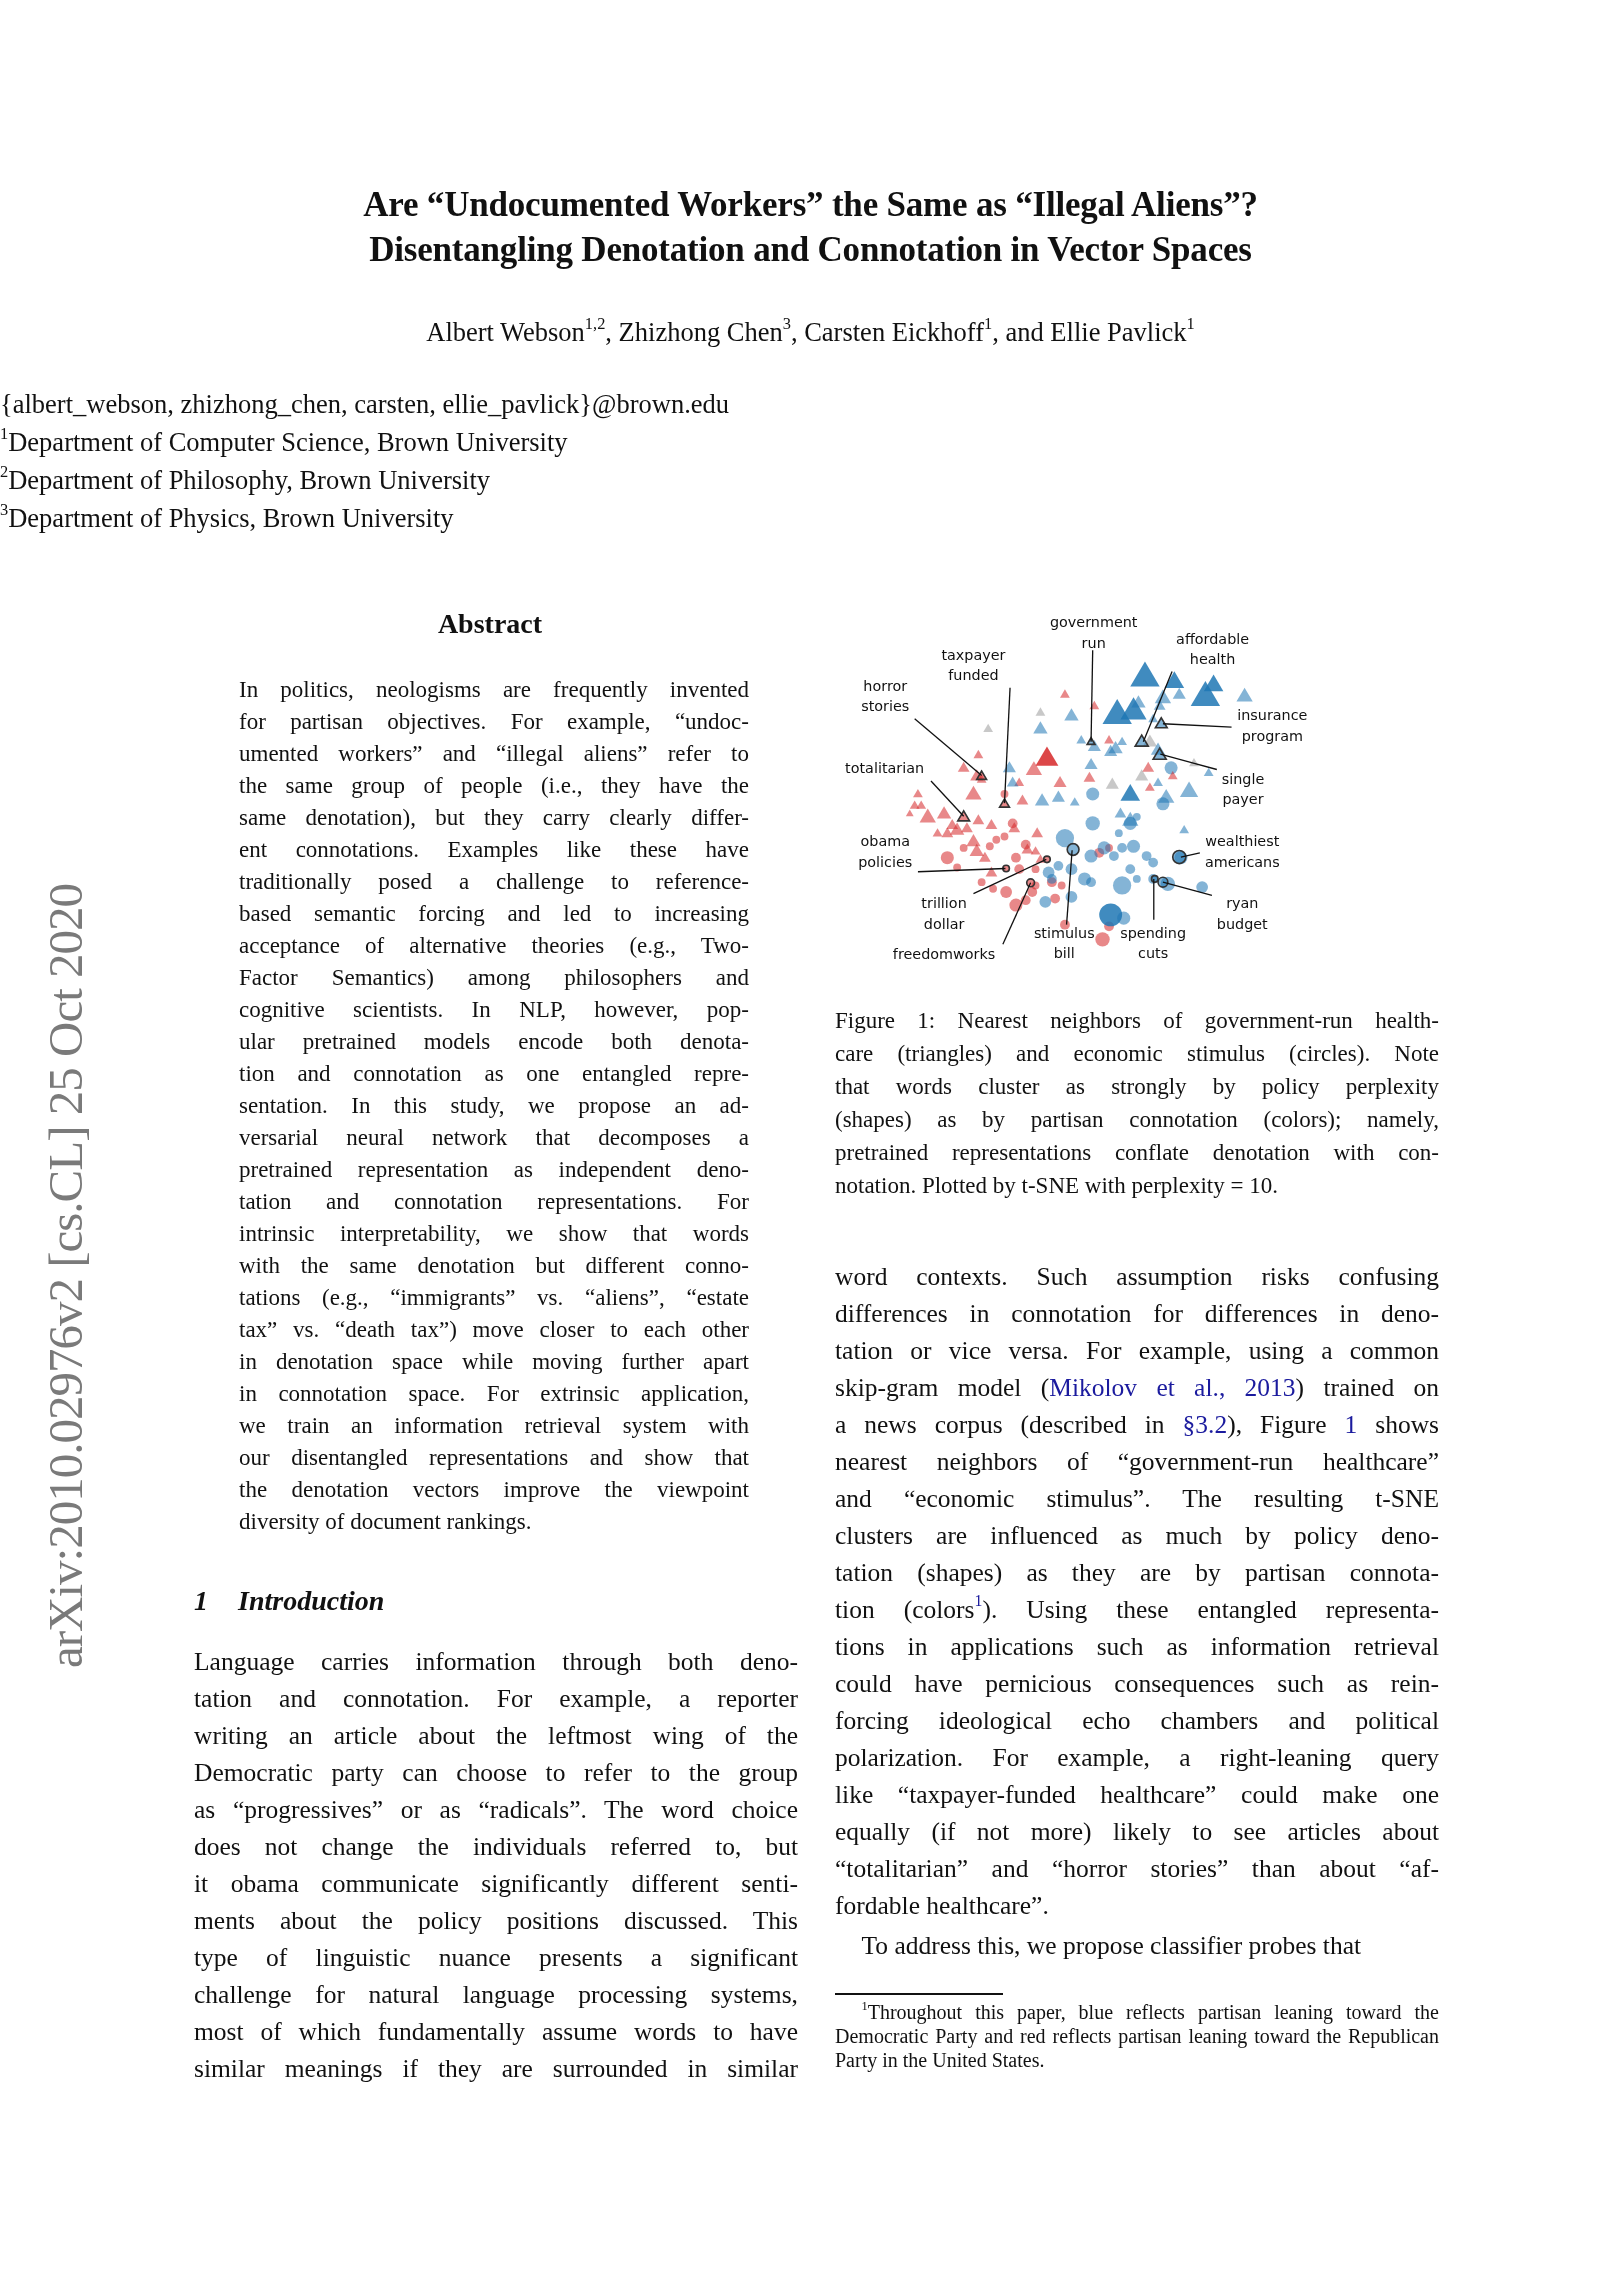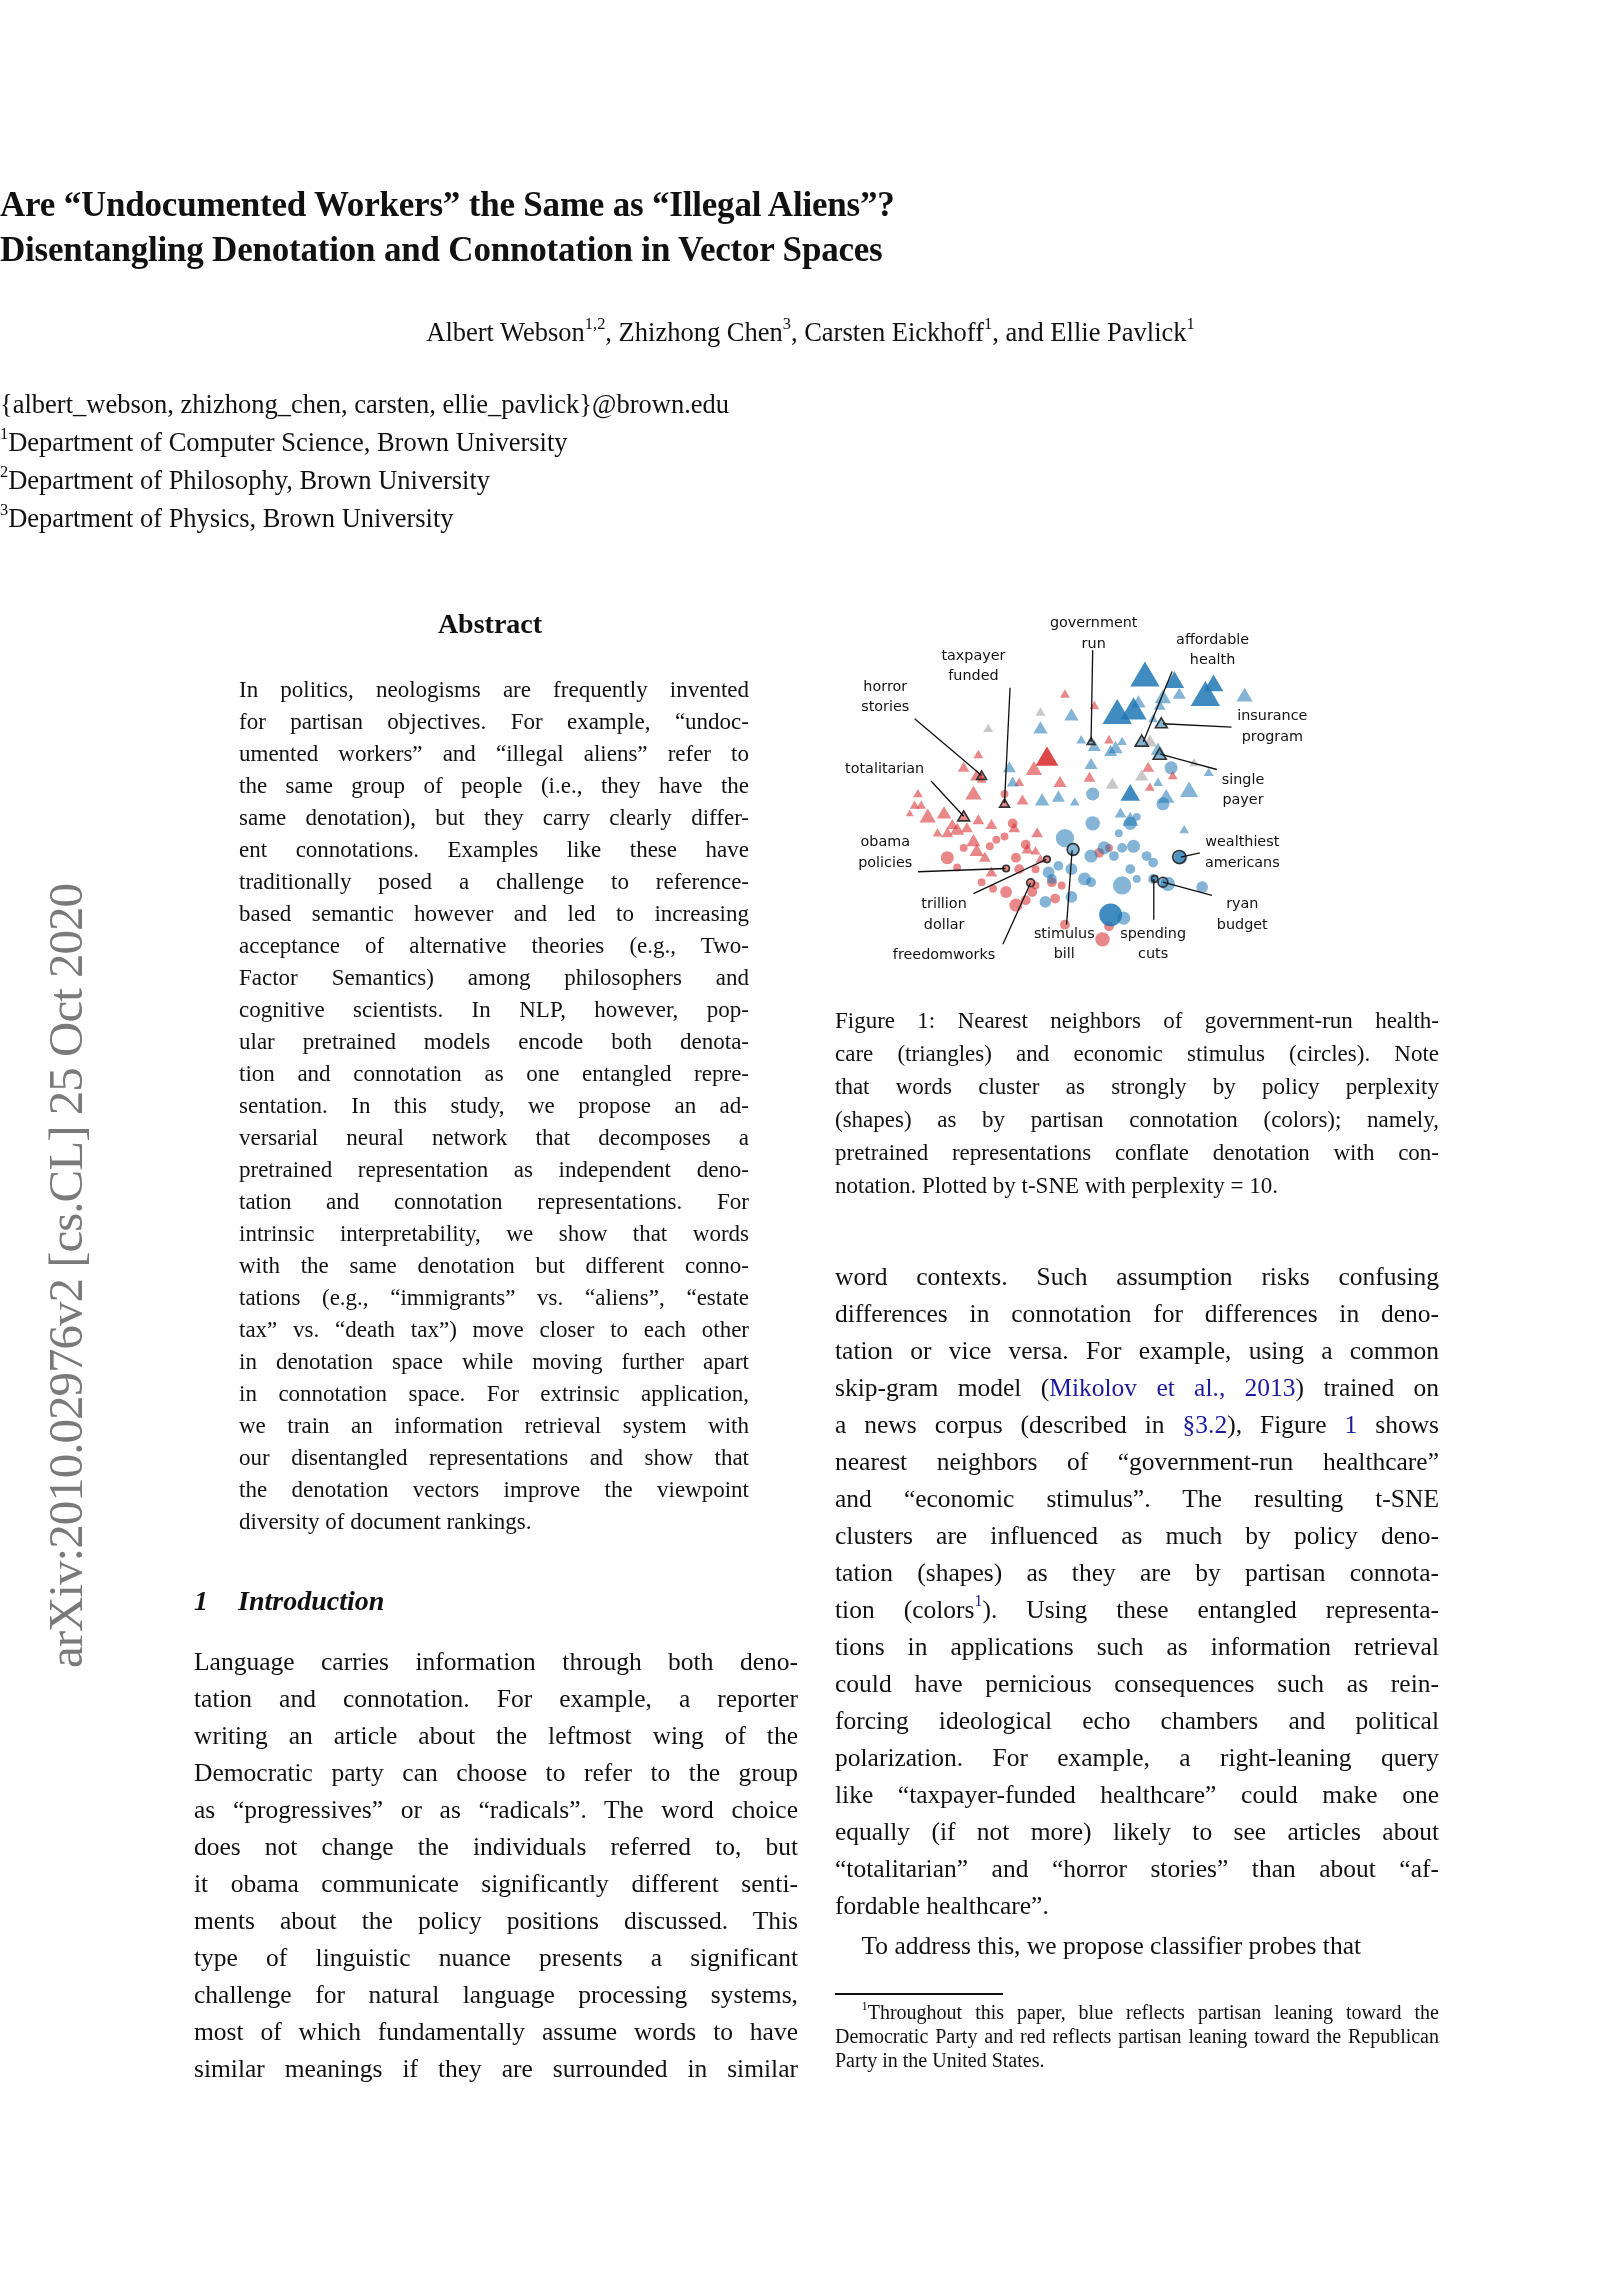--- a/index.html
+++ b/index.html
@@ -1,18 +1,18 @@
 <!DOCTYPE html>
 <html><head>
 <meta charset="utf-8">
 <style>
   html, body { margin: 0; padding: 0; background: #ffffff; }
   body { width: 1621px; height: 2293px; position: relative; overflow: hidden; font-family: "Liberation Serif", "DejaVu Serif", serif; color: #111; }
   .abs { position: absolute; }
-  .title { left: 0; width: 1621px; top: 182px; text-align: left; font-weight: bold; font-size: 35px; line-height: 45px; letter-spacing: -0.2px; }
+  .title { left: 0; width: 1621px; top: 182px; text-align: center; font-weight: bold; font-size: 35px; line-height: 45px; letter-spacing: -0.2px; }
   .authors { left: 0; width: 1621px; top: 316px; text-align: center; font-size: 26.5px; line-height: 33px; }
   .affil { left: 0; width: 1621px; top: 385px; text-align: left; font-size: 26.5px; line-height: 38px; }
   sup { font-size: 62%; line-height: 0; vertical-align: 0.75em; }
   .stamp { left: 36px; top: 1668px; width: 970px; height: 59px; transform-origin: 0 0; transform: rotate(-90deg); font-family: "Liberation Serif", "DejaVu Serif", serif; font-size: 49px; color: #7a7a7a; letter-spacing: -1px; white-space: nowrap; line-height: 59px; }
   .abstract-h { left: 196px; width: 588px; top: 608px; text-align: center; font-weight: bold; font-size: 28px; }
   .abs-body { left: 239px; width: 510px; top: 674px; font-size: 23px; line-height: 32px; text-align: justify; }
   .sec-h { left: 194px; top: 1585px; font-weight: bold; font-size: 28px; font-style: italic; }
   .sec-h .num { display: inline-block; width: 44px; }
   .col-text { font-size: 25.5px; line-height: 37px; text-align: justify; }
   .left-text { left: 194px; width: 604px; top: 1643px; }
@@ -51,21 +51,21 @@
 
 <div class="abs abstract-h">Abstract</div>
 <div class="abs abs-body" id="abstract-body">
     <span class="line">In politics, neologisms are frequently invented</span>
     <span class="line">for partisan objectives.  For example, “undoc-</span>
     <span class="line">umented workers” and “illegal aliens” refer to</span>
     <span class="line">the same group of people (i.e., they have the</span>
     <span class="line">same denotation), but they carry clearly differ-</span>
     <span class="line">ent connotations.  Examples like these have</span>
     <span class="line">traditionally posed a challenge to reference-</span>
-    <span class="line">based semantic however and led to increasing</span>
+    <span class="line">based semantic forcing and led to increasing</span>
     <span class="line">acceptance of alternative theories (e.g., Two-</span>
     <span class="line">Factor Semantics) among philosophers and</span>
     <span class="line">cognitive scientists.  In NLP, however, pop-</span>
     <span class="line">ular pretrained models encode both denota-</span>
     <span class="line">tion and connotation as one entangled repre-</span>
     <span class="line">sentation.  In this study, we propose an ad-</span>
     <span class="line">versarial neural network that decomposes a</span>
     <span class="line">pretrained representation as independent deno-</span>
     <span class="line">tation and connotation representations.  For</span>
     <span class="line">intrinsic interpretability, we show that words</span>

